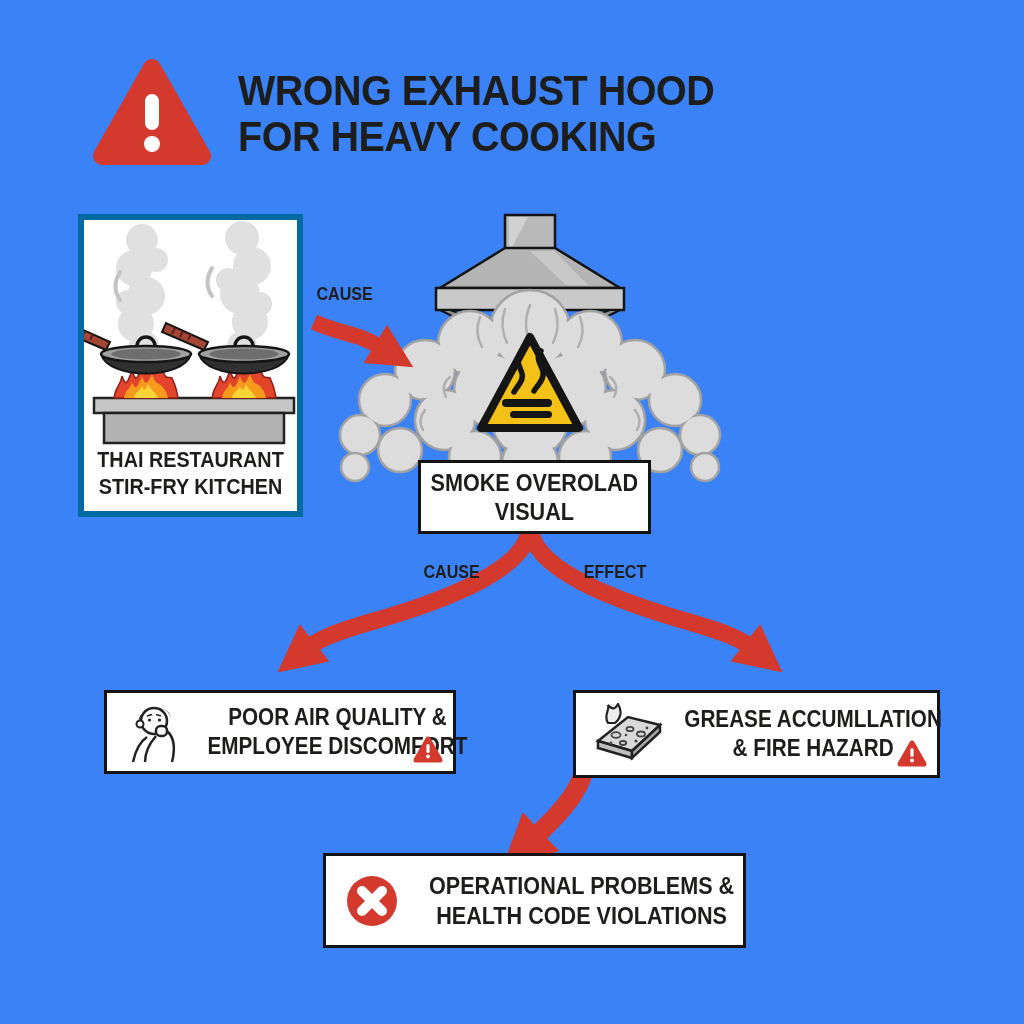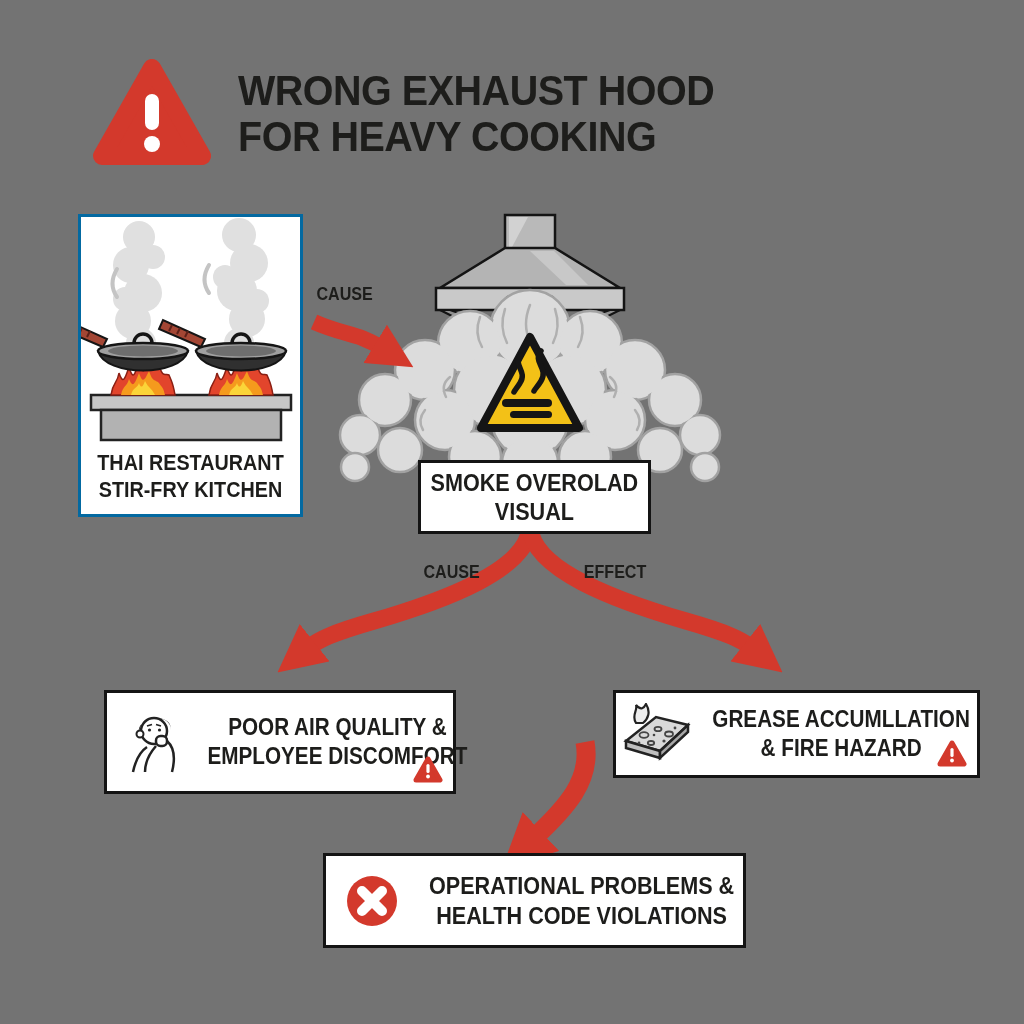--- a/index.html
+++ b/index.html
@@ -1,43 +1,43 @@
 <!DOCTYPE html>
 <html><head>
 <meta charset="utf-8">
 <style>
   html,body{margin:0;padding:0;background:#ffffff;}
-  .stage{position:relative;width:1024px;height:1024px;background:#737373;overflow:hidden;
+  .stage{position:relative;width:1024px;height:1024px;background:#3b82f6;overflow:hidden;
          font-family:"Liberation Sans",sans-serif;color:#1d1d1b;}
   svg{display:block;}
   .abs{position:absolute;}
 
   
   .title{position:absolute;left:238px;top:68px;font-size:42px;font-weight:700;line-height:46px;
          letter-spacing:-.5px;transform:scaleX(.94);transform-origin:left top;z-index:3;}
   .title span{display:block;}
 
   
   .kitchen{position:absolute;left:78px;top:214px;width:225px;height:303px;background:#fff;
-           border:3px solid #0369a1;box-sizing:border-box;z-index:3;}
+           border:6px solid #0369a1;box-sizing:border-box;z-index:3;}
   .kitchen-caption{position:absolute;left:0;right:0;bottom:10px;text-align:center;font-size:21.5px;
            font-weight:700;line-height:27px;transform:scaleX(.92);}
 
   
   .flow-label{position:absolute;font-size:17.5px;font-weight:700;transform:scaleX(.92);z-index:4;white-space:nowrap;}
 
   
   .obox{position:absolute;background:#ffffff;border:3px solid #141414;box-sizing:border-box;
         display:flex;align-items:center;z-index:3;}
   .obox .txt{font-weight:700;text-align:center;transform:scaleX(.9);white-space:nowrap;flex:1;}
   .smokebox{left:418px;top:460px;width:233px;height:74px;justify-content:center;}
   .smokebox .txt{font-size:24px;line-height:29px;}
-  .leftbox{left:104px;top:690px;width:352px;height:104px;padding:0 10px 0 16px;}
+  .leftbox{left:104px;top:690px;width:352px;height:84px;padding:0 10px 0 16px;}
   .leftbox .txt{font-size:23px;line-height:29px;}
-  .rightbox{left:573px;top:690px;width:367px;height:88px;padding:0 10px 0 2px;margin-left:40px;}
+  .rightbox{left:573px;top:690px;width:367px;height:88px;padding:0 10px 0 14px;}
   .rightbox .txt{font-size:23px;line-height:29px;}
   .bottombox{left:323px;top:853px;width:423px;height:95px;padding:0 10px 0 20px;}
   .bottombox .txt{font-size:24px;line-height:30px;}
   .mini-warn{position:absolute;right:10px;bottom:8px;}
 
   
   .watermark{position:absolute;left:278px;top:796px;z-index:1;font-size:52px;font-weight:700;
              letter-spacing:2px;color:rgba(255,255,255,0);-webkit-text-stroke:2px #ecd0cc;white-space:nowrap;}
 
   .layer-arrows{position:absolute;left:0;top:0;z-index:2;pointer-events:none;}

